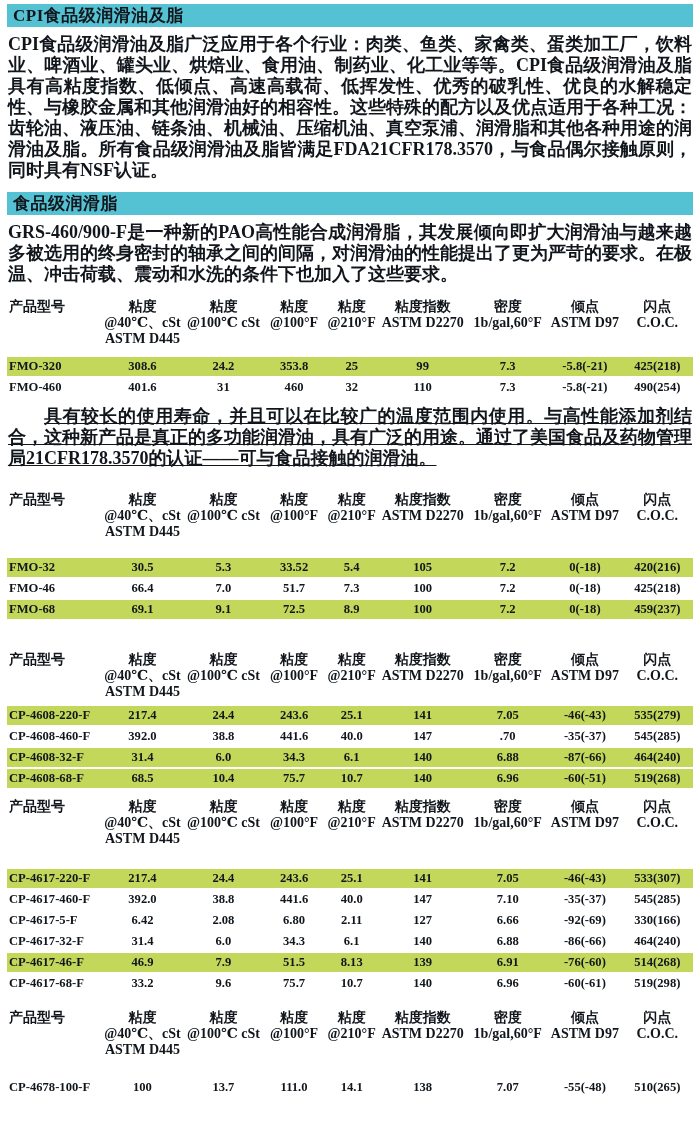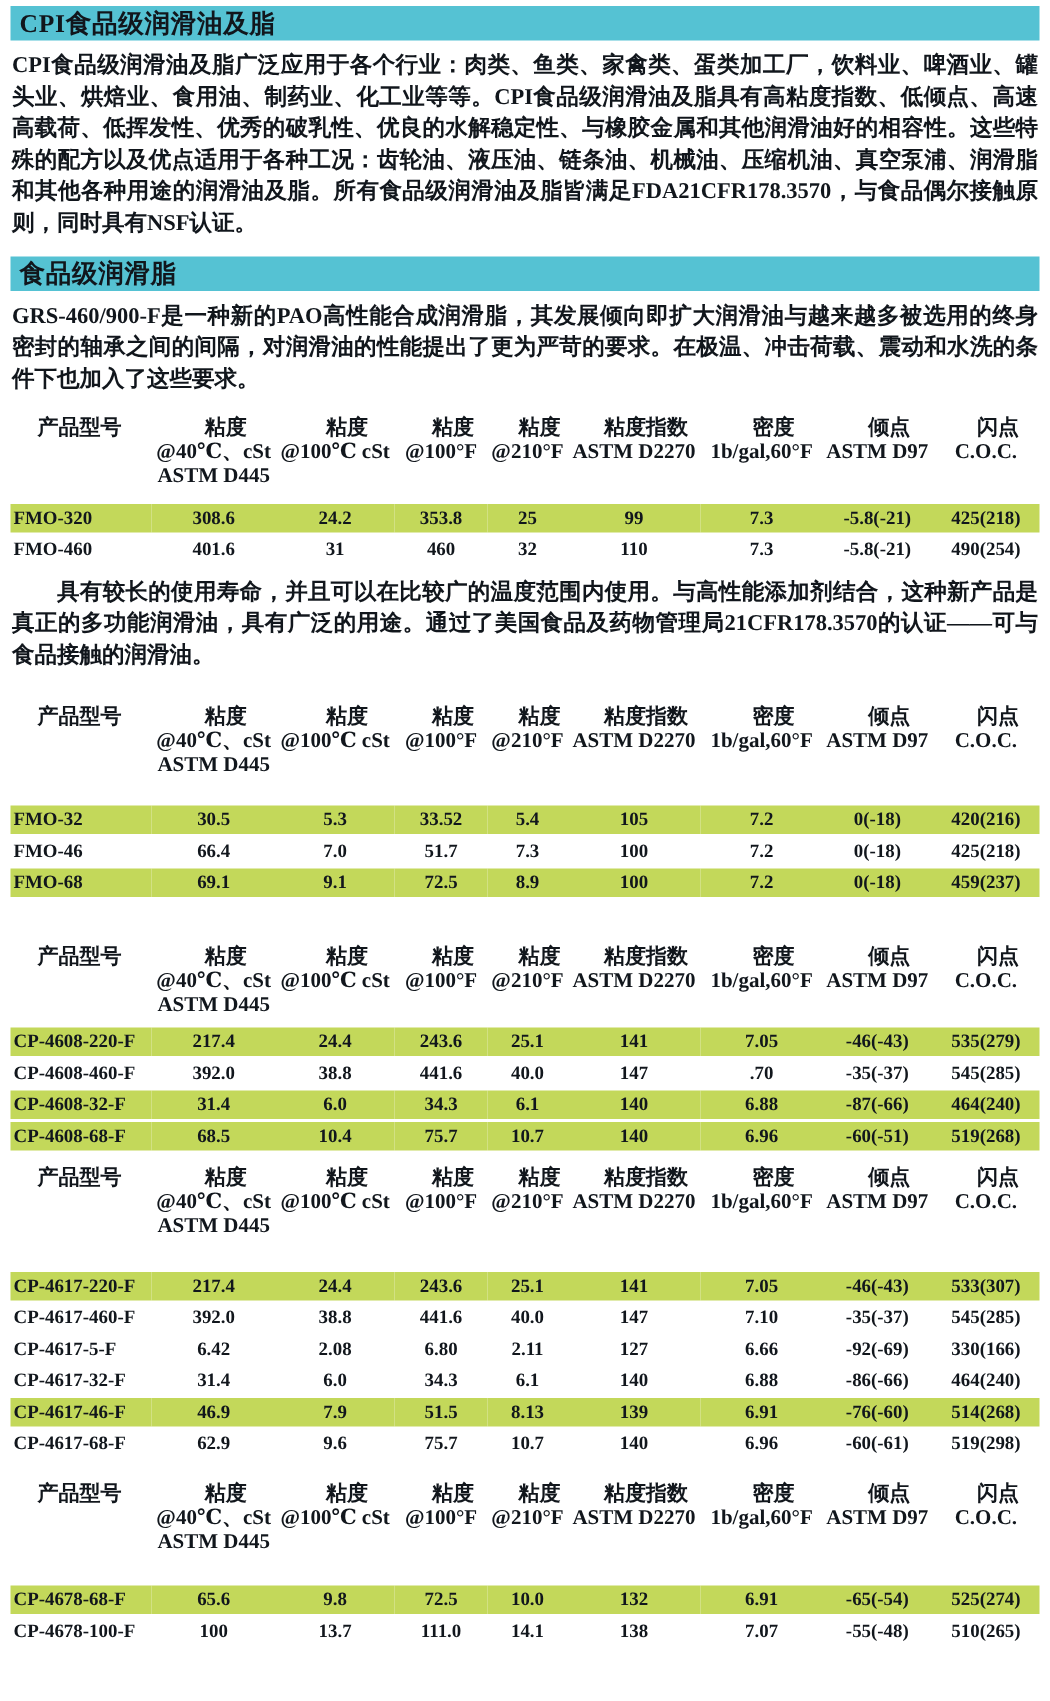--- a/index.html
+++ b/index.html
@@ -15,47 +15,47 @@
   .section-bar {
     background: var(--bar, #55c2d3);
     height: 23px;
     line-height: 23px;
     padding: 0 6px;
     font-size: 17px;
     letter-spacing: 0.5px;
     margin: 0;
   }
   .body-text {
-    font-size: 15px;
+    font-size: 18px;
     line-height: 21px;
     text-align: justify;
     margin: 7px 1px 11px 1px;
   }
-  .body-text.indent { text-indent: 2em; }
+  .body-text.indent { text-indent: 2em; text-decoration: underline; }
 
   table.spec {
     width: 100%;
     border-collapse: separate;
     border-spacing: 0 2px;
     table-layout: fixed;
   }
   .tbl-wrap-0 { margin-top: 6px; }
   .tbl-wrap-1 { margin-top: 20px; }
   .tbl-wrap-2 { margin-top: 28px; }
   .tbl-wrap-3 { margin-top: 6px; }
   .tbl-wrap-4 { margin-top: 12px; }
 
   table.spec th {
     vertical-align: top;
     text-align: center;
     padding: 0;
     font-weight: bold;
   }
   table.spec th.first { text-align: left; padding-left: 2px; }
-  .h-main { font-size: 14px; line-height: 17px; margin-left: 16px; }
+  .h-main { font-size: 14px; line-height: 17px; }
   .h-sub  { font-size: 14px; line-height: 16px; }
 
   table.spec td {
     height: 19px;
     font-size: 12.6px;
     text-align: center;
     padding: 0;
     white-space: nowrap;
   }
   table.spec td.first { text-align: left; padding-left: 2px; }
@@ -468,21 +468,21 @@
             <td>7.9</td>
             <td>51.5</td>
             <td>8.13</td>
             <td>139</td>
             <td>6.91</td>
             <td>-76(-60)</td>
             <td>514(268)</td>
           </tr>
           <tr class="">
             <td class="first">CP-4617-68-F</td>
-            <td>62.9</td>
+            <td>33.2</td>
             <td>9.6</td>
             <td>75.7</td>
             <td>10.7</td>
             <td>140</td>
             <td>6.96</td>
             <td>-60(-61)</td>
             <td>519(298)</td>
           </tr>
         </tbody>
       </table>
@@ -537,31 +537,20 @@
             <th class="">
               <div class="h-main">闪点</div>
               <div class="h-sub">C.O.C.</div>
             </th>
           </tr>
         </thead>
         <tbody>
           <tr class="spacer">
             <td colspan="9" style="height: 16px;"></td>
           </tr>
-          <tr class="hl">
-            <td class="first">CP-4678-68-F</td>
-            <td>65.6</td>
-            <td>9.8</td>
-            <td>72.5</td>
-            <td>10.0</td>
-            <td>132</td>
-            <td>6.91</td>
-            <td>-65(-54)</td>
-            <td>525(274)</td>
-          </tr>
           <tr class="">
             <td class="first">CP-4678-100-F</td>
             <td>100</td>
             <td>13.7</td>
             <td>111.0</td>
             <td>14.1</td>
             <td>138</td>
             <td>7.07</td>
             <td>-55(-48)</td>
             <td>510(265)</td>

